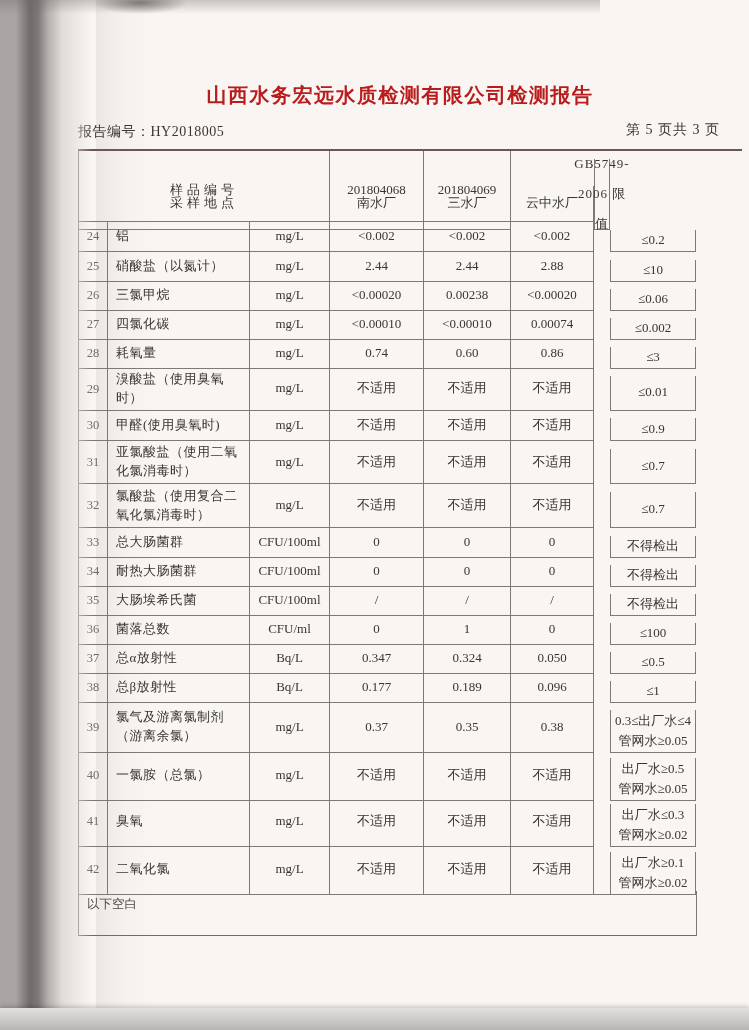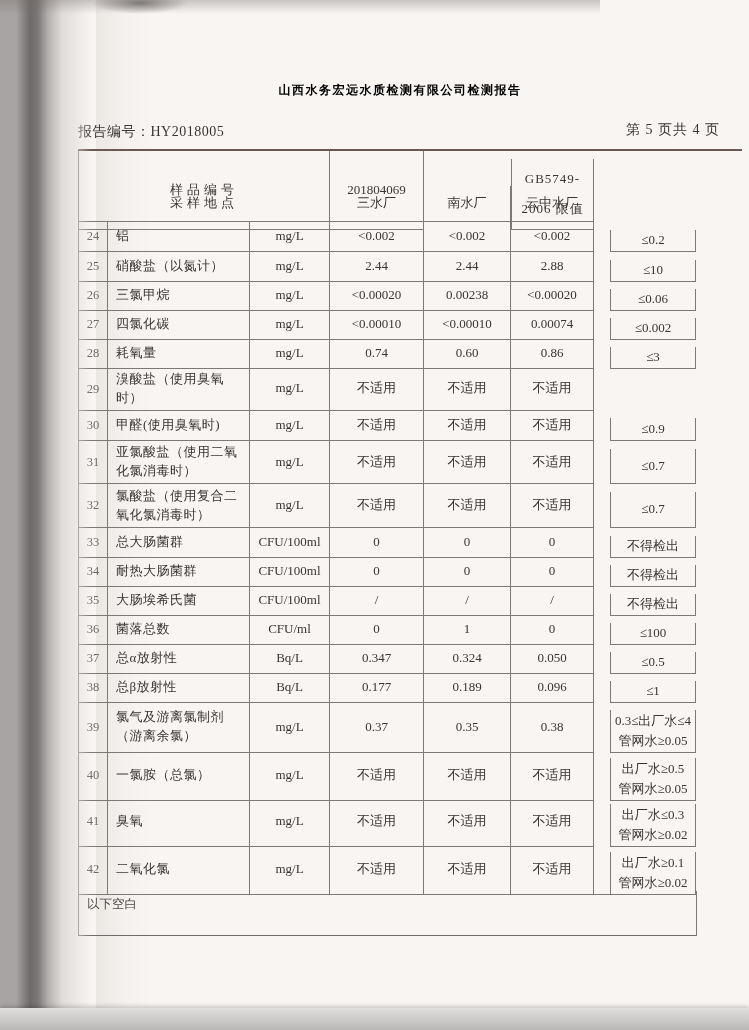--- a/index.html
+++ b/index.html
@@ -32,21 +32,21 @@
     pointer-events:none;
   }
   .edge-bottom{
     position:absolute;left:0;top:1008px;width:749px;height:22px;z-index:5;pointer-events:none;
     background:linear-gradient(180deg,#e2e0de 0%,#cfcdcb 45%,#b9b7b5 100%);
     box-shadow:0 -2px 4px rgba(0,0,0,0.18);
   }
 
   .title{
     position:absolute;top:82px;left:80px;width:640px;z-index:2;
-    text-align:center;font-size:12px;font-weight:bold;letter-spacing:1.5px;color:#000000;
+    text-align:center;font-size:20px;font-weight:bold;letter-spacing:1.5px;color:#b91c1c;
   }
   .meta{position:absolute;top:123px;left:78px;width:664px;z-index:2;font-size:14px;}
   .meta .report-no{position:absolute;left:0;top:0;letter-spacing:0.5px;}
   .meta .page-ind{position:absolute;right:22px;top:-2px;letter-spacing:1px;}
   .rule{
     position:absolute;top:149px;left:78px;width:664px;height:2px;z-index:2;
     background:#6d564f;
   }
 
   
@@ -80,38 +80,39 @@
 <div class="edge-left"></div>
 <div class="edge-left2"></div>
 <div class="edge-top"></div>
 <div class="edge-top-blob"></div>
 <div class="edge-bottom"></div>
 
 <div class="title">山西水务宏远水质检测有限公司检测报告</div>
 
 <div class="meta">
   <span class="report-no">报告编号：HY2018005</span>
-  <span class="page-ind">第 5 页共 4 页</span>
+  <span class="page-ind">第 5 页共 3 页</span>
 </div>
 <div class="rule"></div>
 
 <div class="tbl">
 
   <div class="trow" style="height:35px">
     <div class="c c-merged">样品编号</div>
+    <div class="c">201804068</div>
     <div class="c">201804069</div>
     <div class="c-gap"></div>
     <div class="c c-limit c-limit-head">GB5749-
 2006 限值</div>
   </div>
 
   <div class="trow" style="height:36px">
     <div class="c c-merged">采样地点</div>
+    <div class="c">南水厂</div>
     <div class="c">三水厂</div>
-    <div class="c">南水厂</div>
     <div class="c">云中水厂</div>
     <div class="c-gap"></div>
     <div class="limit-ph"></div>
   </div>
 
   <div>
 
       <div class="trow" style="height: 30px;">
         <div class="c c-num">24</div>
         <div class="c c-name">铝</div>
@@ -168,20 +169,21 @@
       </div>
 
       <div class="trow" style="height: 42px;">
         <div class="c c-num">29</div>
         <div class="c c-name">溴酸盐（使用臭氧时）</div>
         <div class="c c-unit">mg/L</div>
         <div class="c">不适用</div>
         <div class="c">不适用</div>
         <div class="c">不适用</div>
         <div class="c-gap"></div>
+        <div class="c c-limit">≤0.01</div>
       </div>
 
       <div class="trow" style="height: 31px;">
         <div class="c c-num">30</div>
         <div class="c c-name">甲醛(使用臭氧时)</div>
         <div class="c c-unit">mg/L</div>
         <div class="c">不适用</div>
         <div class="c">不适用</div>
         <div class="c">不适用</div>
         <div class="c-gap"></div>

